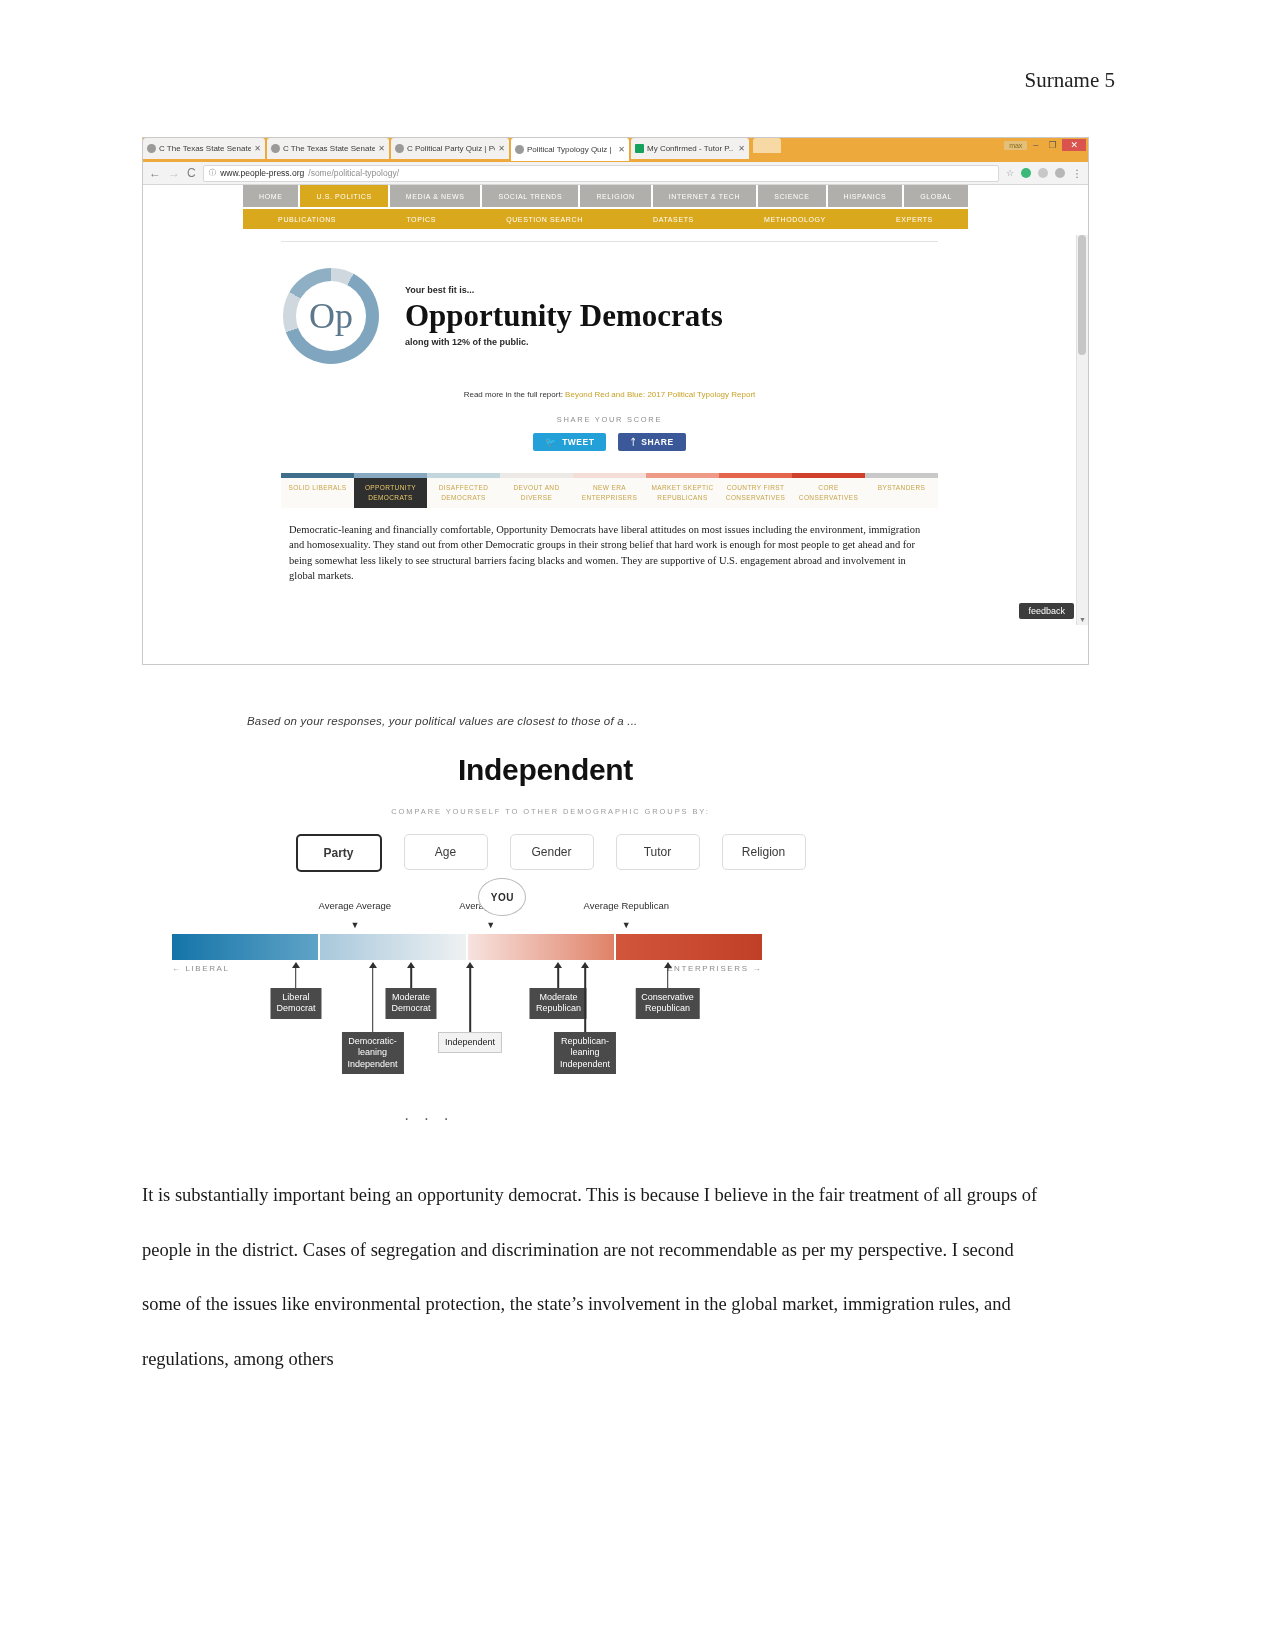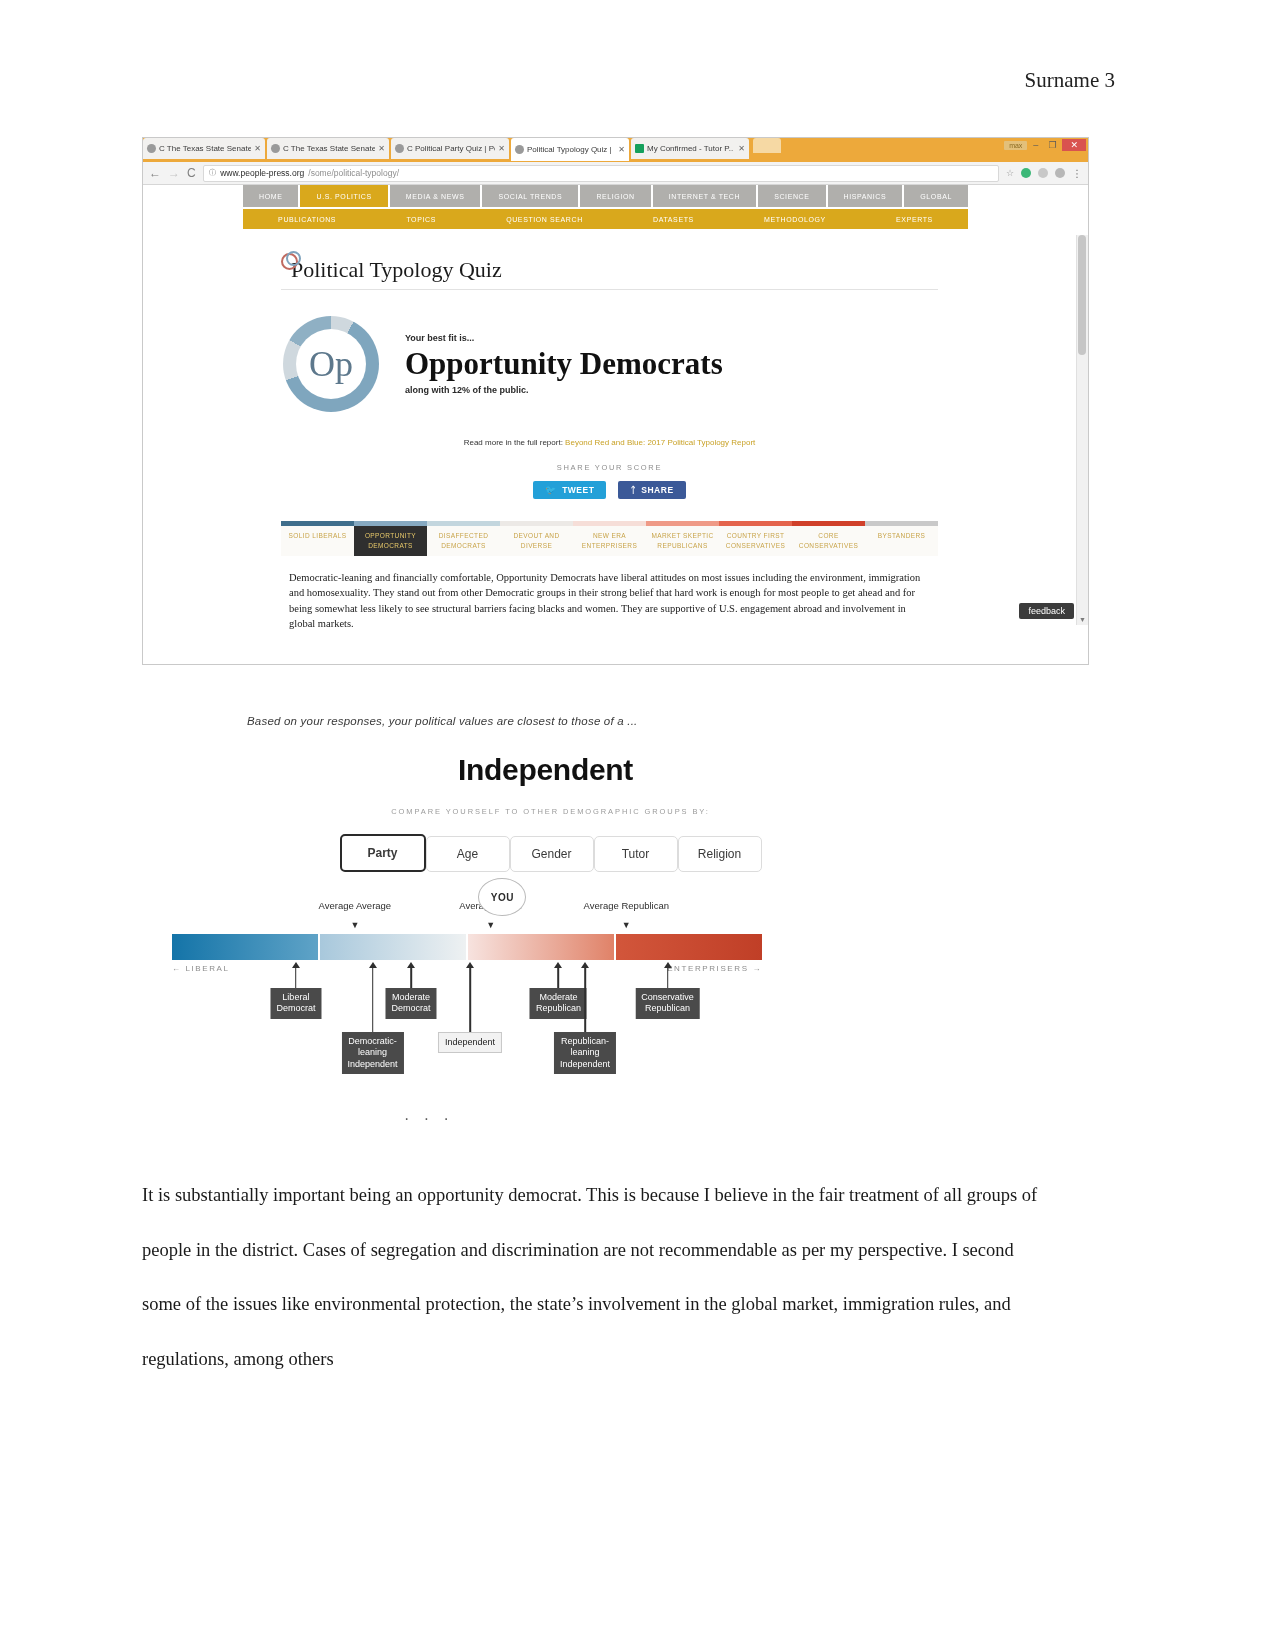--- a/index.html
+++ b/index.html
@@ -153,21 +153,21 @@
     margin-left:105px;font-size:11.5px;color:#3a3a3a;font-style:italic;letter-spacing:.2px;
   }
   .indep .bigtitle{
     text-align:center;margin-top:26px;font-size:30px;font-weight:bold;color:#111;
     letter-spacing:-.3px;padding-right:140px;
   }
   .indep .compare{
     text-align:center;margin-top:20px;font-size:7.5px;letter-spacing:1.9px;color:#9b9b9b;
     padding-right:130px;
   }
-  .demotabs{display:flex;justify-content:center;margin-top:18px;padding-right:130px;align-items:flex-end;}
+  .demotabs{display:flex;justify-content:center;gap:22px;margin-top:18px;padding-right:130px;}
   .dtab{
     width:82px;height:34px;border:1px solid #dcdcdc;border-radius:5px;background:#fff;
     display:flex;align-items:center;justify-content:center;font-size:12px;color:#3a3a3a;
   }
   .dtab.sel{border:2px solid #2a2a2a;font-weight:bold;}
   .scalearea{position:relative;margin:28px 0 0 30px;width:590px;height:215px;}
   .avglabels{position:absolute;left:0;top:0;width:100%;height:18px;}
   .avglab{position:absolute;font-size:9.5px;color:#2e2e2e;transform:translateX(-50%);white-space:nowrap;}
   .avgmark{position:absolute;top:20px;font-size:9px;color:#2f2f2f;transform:translateX(-50%);}
   .yoububble{
@@ -196,21 +196,21 @@
   
   .essay{
     position:absolute;left:142px;top:1168px;width:915px;
     font-family:"Liberation Serif", serif;font-size:18.5px;color:#1a1a1a;
     line-height:2.95;text-align:left;
   }
 </style>
 </head>
 <body>
 
-<div class="page-header">Surname 3</div>
+<div class="page-header">Surname 5</div>
 
 <div class="browser">
 
   <div class="tabstrip">
     <div class="tab t1">
       <span class="favicon"></span>
       <span class="ttl">C The Texas State Senate</span>
       <span class="tclose">✕</span>
     </div>
     <div class="tab t2">
@@ -276,23 +276,20 @@
       <div class="sv">PUBLICATIONS</div>
       <div class="sv">TOPICS</div>
       <div class="sv">QUESTION SEARCH</div>
       <div class="sv">DATASETS</div>
       <div class="sv">METHODOLOGY</div>
       <div class="sv">EXPERTS</div>
     </div>
 
     <div class="sitebody">
 
-      <div class="quiztitle">
-        <span class="pewmark"></span><span>Political Typology Quiz</span>
-      </div>
       <div class="titlerule"></div>
 
       <div class="resultrow">
         <div class="donut">
           <div class="dlabel">Op</div>
         </div>
         <div>
           <div class="bestfit">Your best fit is...</div>
           <div class="bigname">Opportunity Democrats</div>
           <div class="alongwith">along with 12% of the public.</div>

